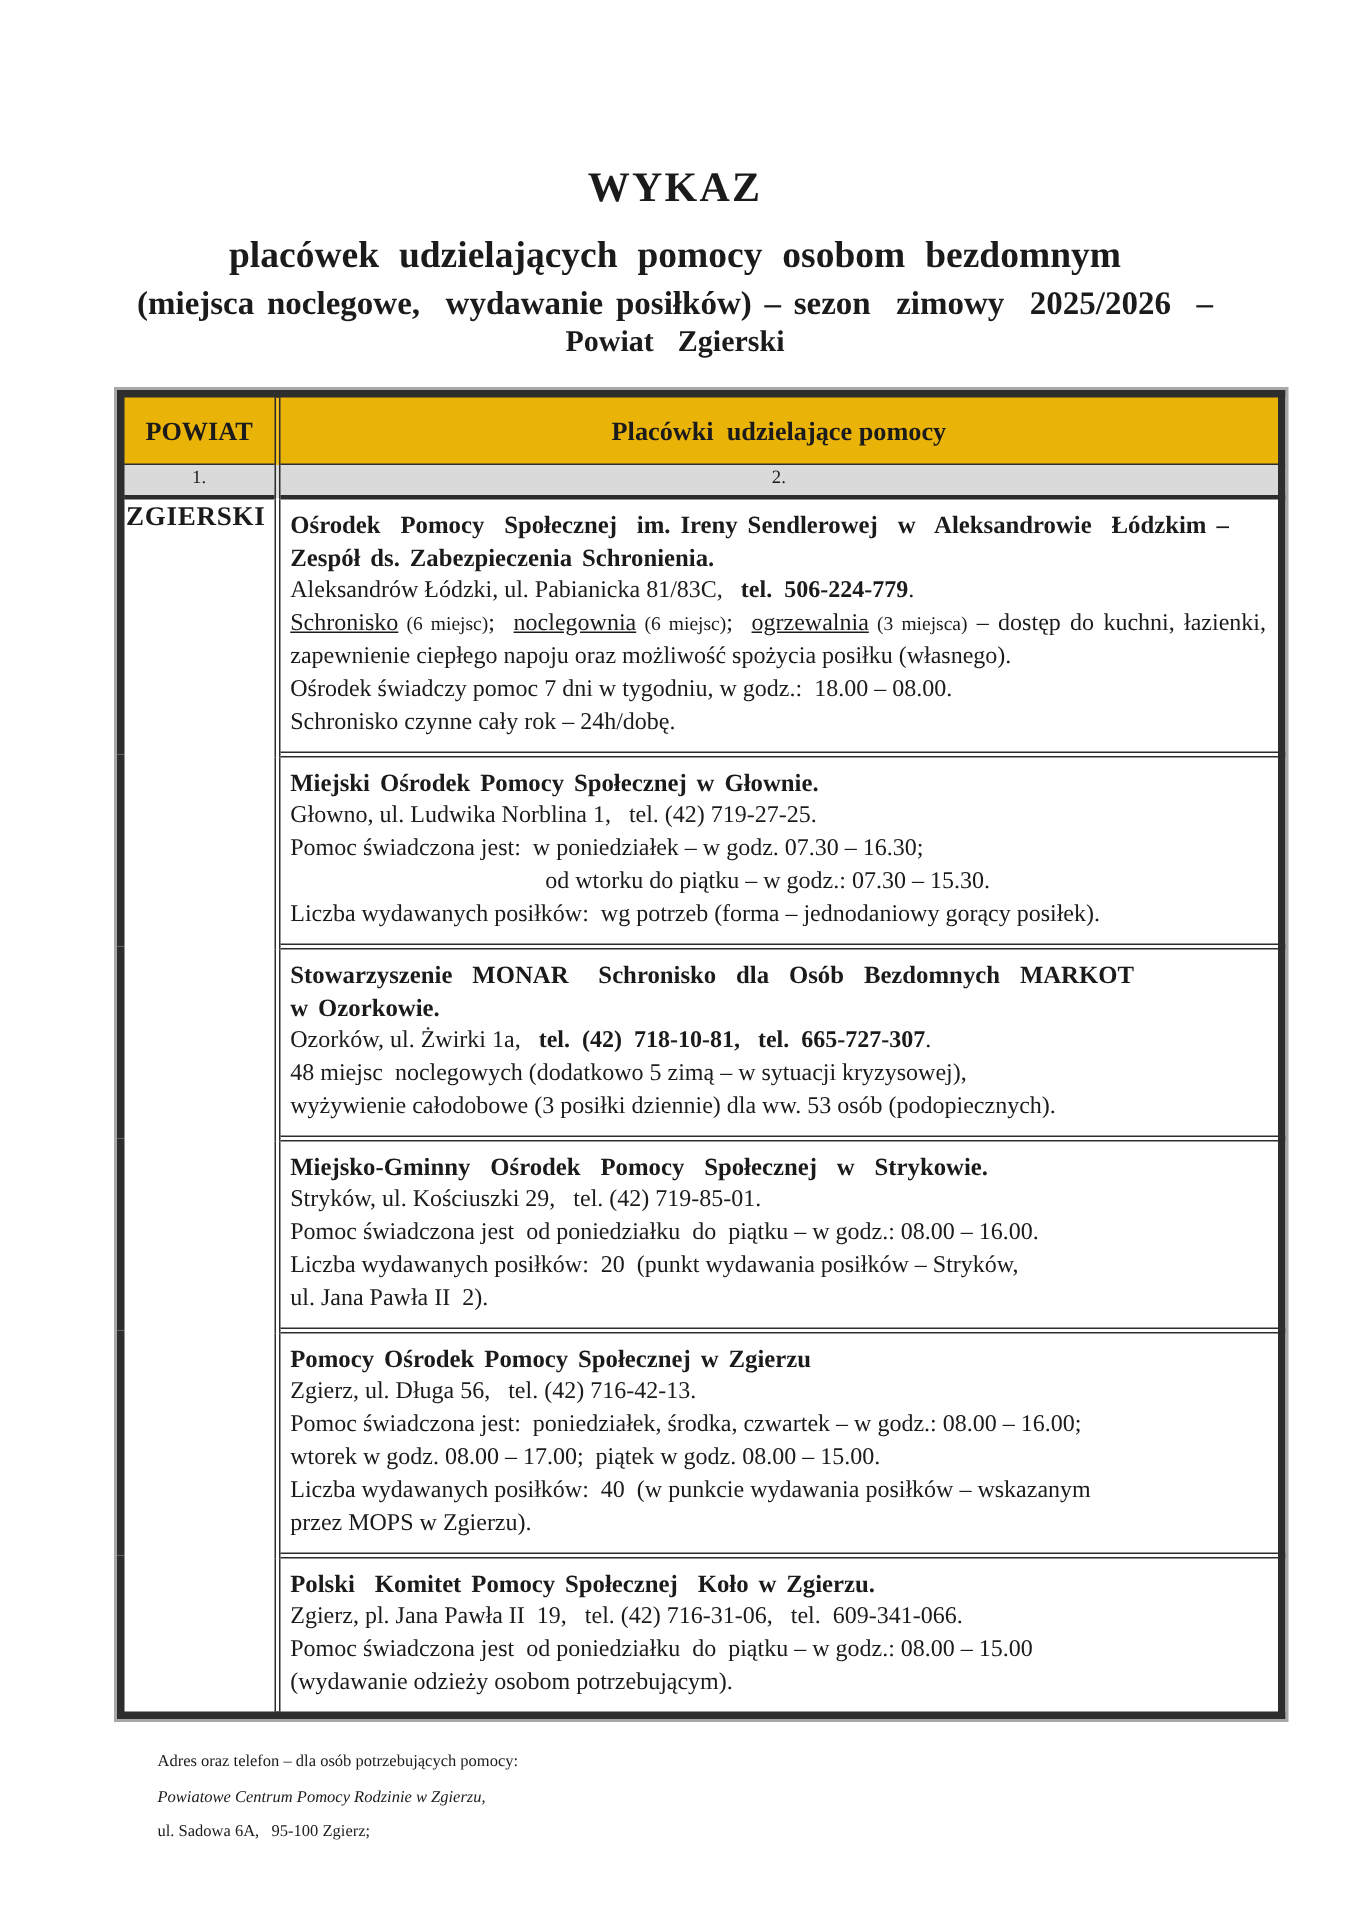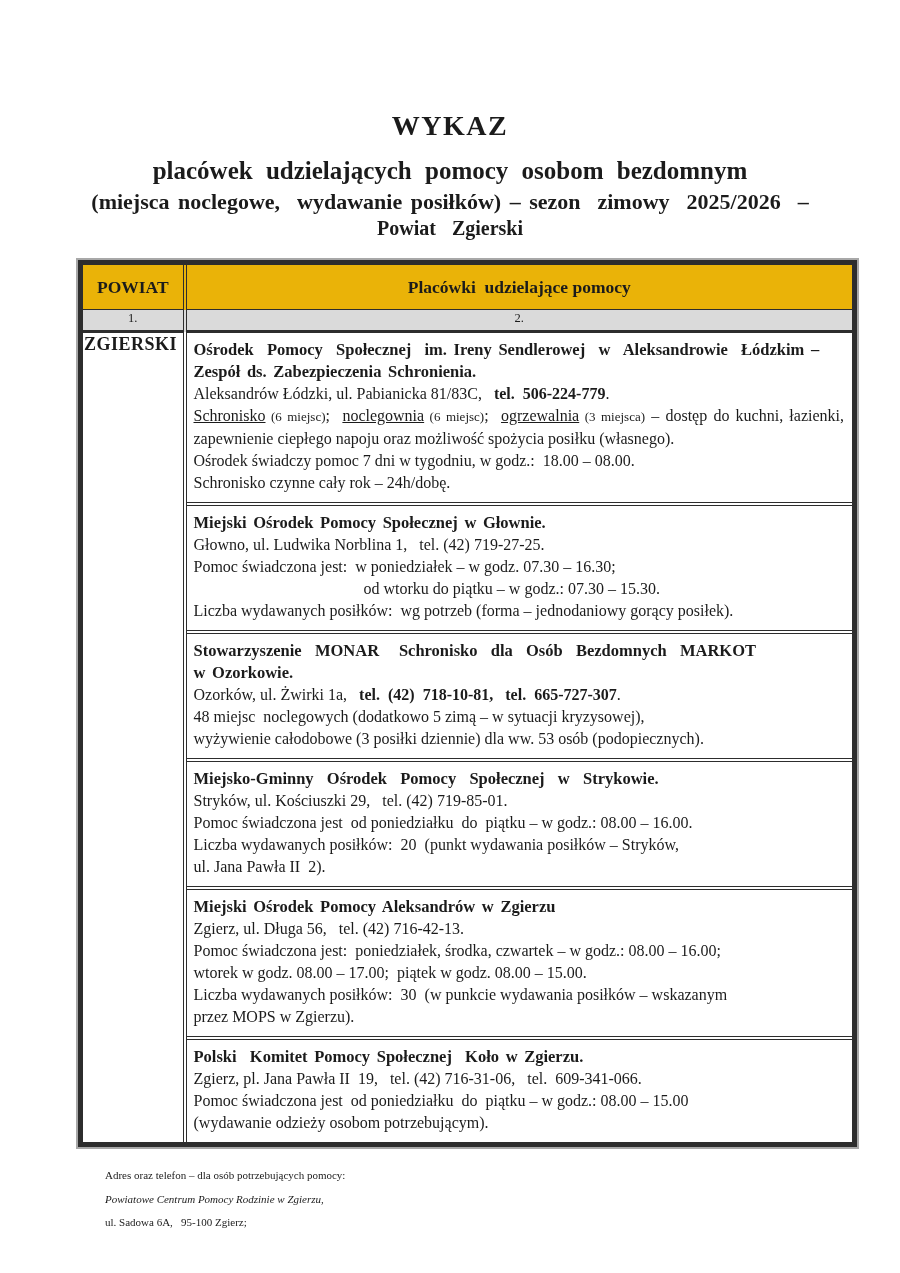--- a/index.html
+++ b/index.html
@@ -103,25 +103,25 @@
         <p class="fac-name">Miejsko-Gminny  Ośrodek  Pomocy  Społecznej  w  Strykowie.</p>
         <p class="line">Stryków, ul. Kościuszki 29,   tel. (42) 719-85-01.</p>
         <p class="line">Pomoc świadczona jest  od poniedziałku  do  piątku – w godz.: 08.00 – 16.00.</p>
         <p class="line">Liczba wydawanych posiłków:  20  (punkt wydawania posiłków – Stryków,</p>
         <p class="line">ul. Jana Pawła II  2).</p>
       </td>
     </tr>
 
     <tr>
       <td class="facility col2 sep">
-        <p class="fac-name">Miejski Ośrodek Pomocy Aleksandrów w Zgierzu</p>
+        <p class="fac-name">Pomocy Ośrodek Pomocy Społecznej w Zgierzu</p>
         <p class="line">Zgierz, ul. Długa 56,   tel. (42) 716-42-13.</p>
         <p class="line">Pomoc świadczona jest:  poniedziałek, środka, czwartek – w godz.: 08.00 – 16.00;</p>
         <p class="line">wtorek w godz. 08.00 – 17.00;  piątek w godz. 08.00 – 15.00.</p>
-        <p class="line">Liczba wydawanych posiłków:  30  (w punkcie wydawania posiłków – wskazanym</p>
+        <p class="line">Liczba wydawanych posiłków:  40  (w punkcie wydawania posiłków – wskazanym</p>
         <p class="line">przez MOPS w Zgierzu).</p>
       </td>
     </tr>
 
     <tr>
       <td class="facility col2 sep">
         <p class="fac-name">Polski  Komitet Pomocy Społecznej  Koło w Zgierzu.</p>
         <p class="line">Zgierz, pl. Jana Pawła II  19,   tel. (42) 716-31-06,   tel.  609-341-066.</p>
         <p class="line">Pomoc świadczona jest  od poniedziałku  do  piątku – w godz.: 08.00 – 15.00</p>
         <p class="line">(wydawanie odzieży osobom potrzebującym).</p>

